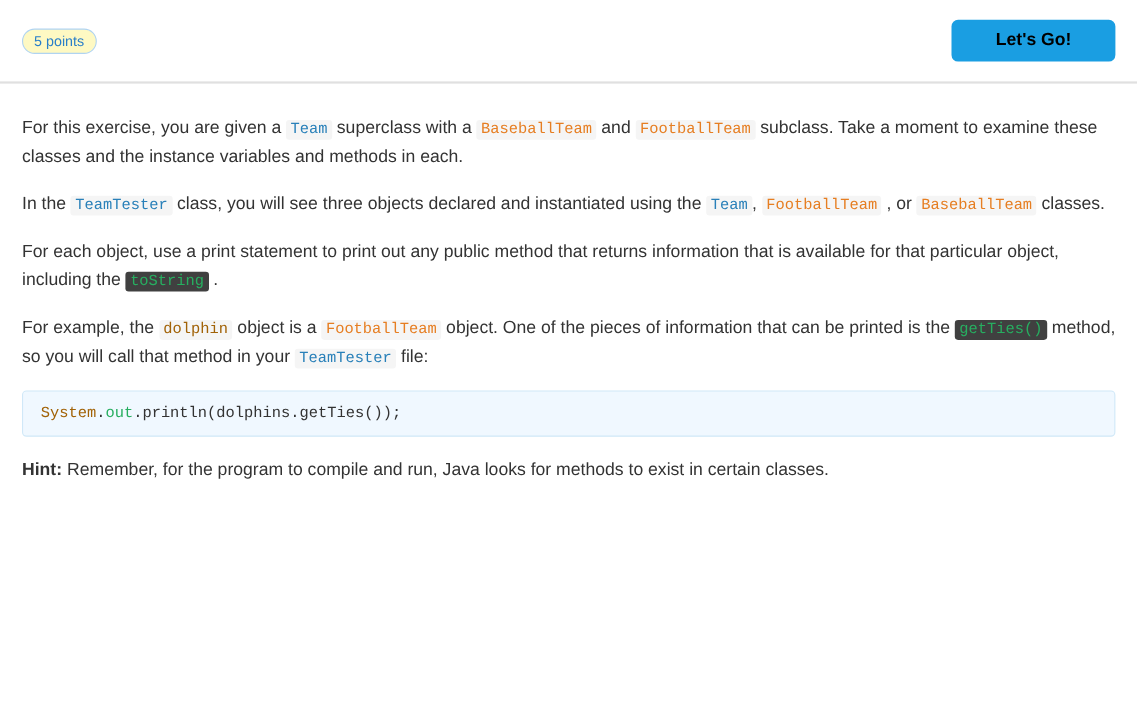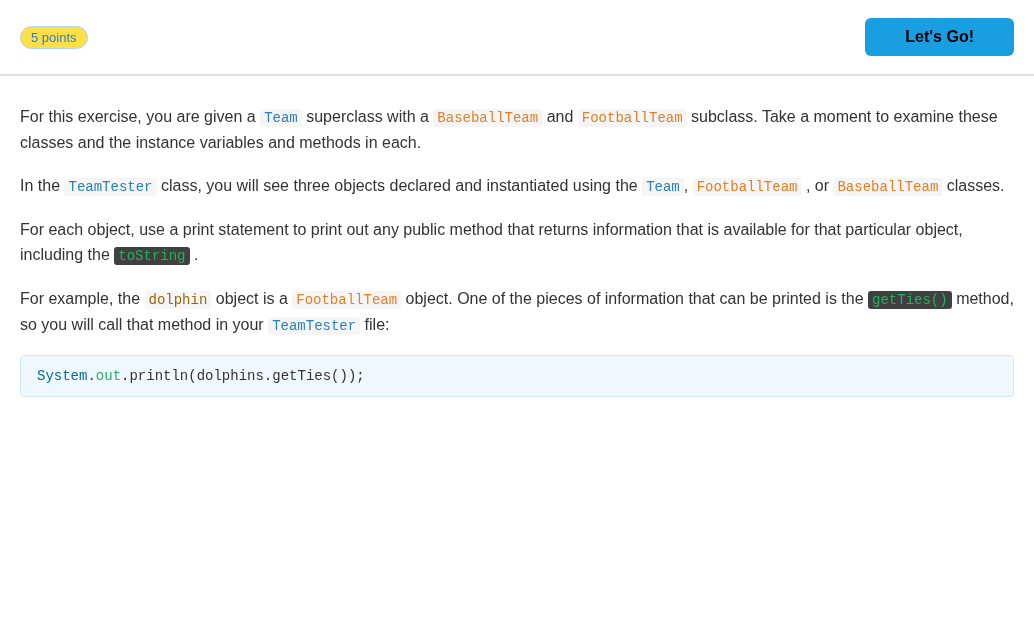--- a/index.html
+++ b/index.html
@@ -32,21 +32,21 @@
       gap: 14px;
     }
 
     .exercise-title {
       font-size: 22px;
       font-weight: bold;
       color: #111111;
     }
 
     .points-badge {
-      background: #fde047;
+      background: #fef9c3;
       color: #2a7fc9;
       border: 1px solid #b0d4f1;
       border-radius: 12px;
       padding: 3px 10px;
       font-size: 13px;
       font-weight: 500;
     }
 
     .lets-go-button {
       background: #1a9ee2;
@@ -117,21 +117,21 @@
       border-radius: 4px;
       padding: 12px 16px;
       font-family: 'Courier New', Courier, monospace;
       font-size: 14px;
       color: #333333;
       margin: 10px 0 18px 0;
       white-space: pre;
     }
 
     .code-block .kw-system {
-      color: #0369a1;
+      color: #a16207;
     }
     .code-block .kw-out {
       color: #27ae60;
     }
   </style>
 </head>
 <body>
 
 <div class="header">
   <div class="header-left">
@@ -177,14 +177,19 @@
     <span> object. One of the pieces of information that can be printed is the </span>
     <code class="inline-green">getTies()</code>
     <span> method, so you will call that method in your </span>
     <code class="inline-blue">TeamTester</code>
     <span> file:</span>
   </p>
 
   <div class="code-block"><span class="kw-system">System</span>.<span class="kw-out">out</span><span>.println(dolphins.getTies());</span></div>
 
 
+  <p class="paragraph">
+    <span class="bold-hint">Hint:</span>
+    <span> </span>
+    <span>Remember, for the program to compile and run, Java looks for methods to exist in certain classes.</span>
+  </p>
 
 </div>
 
 </body></html>

